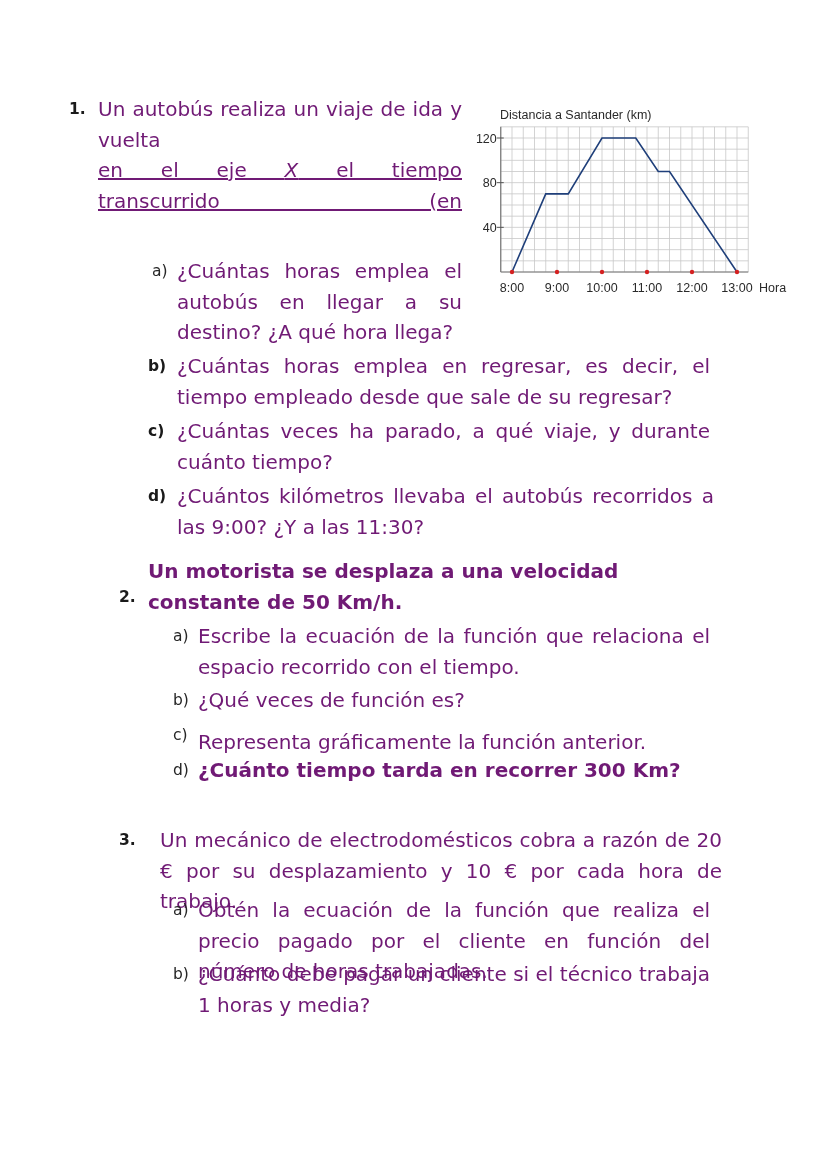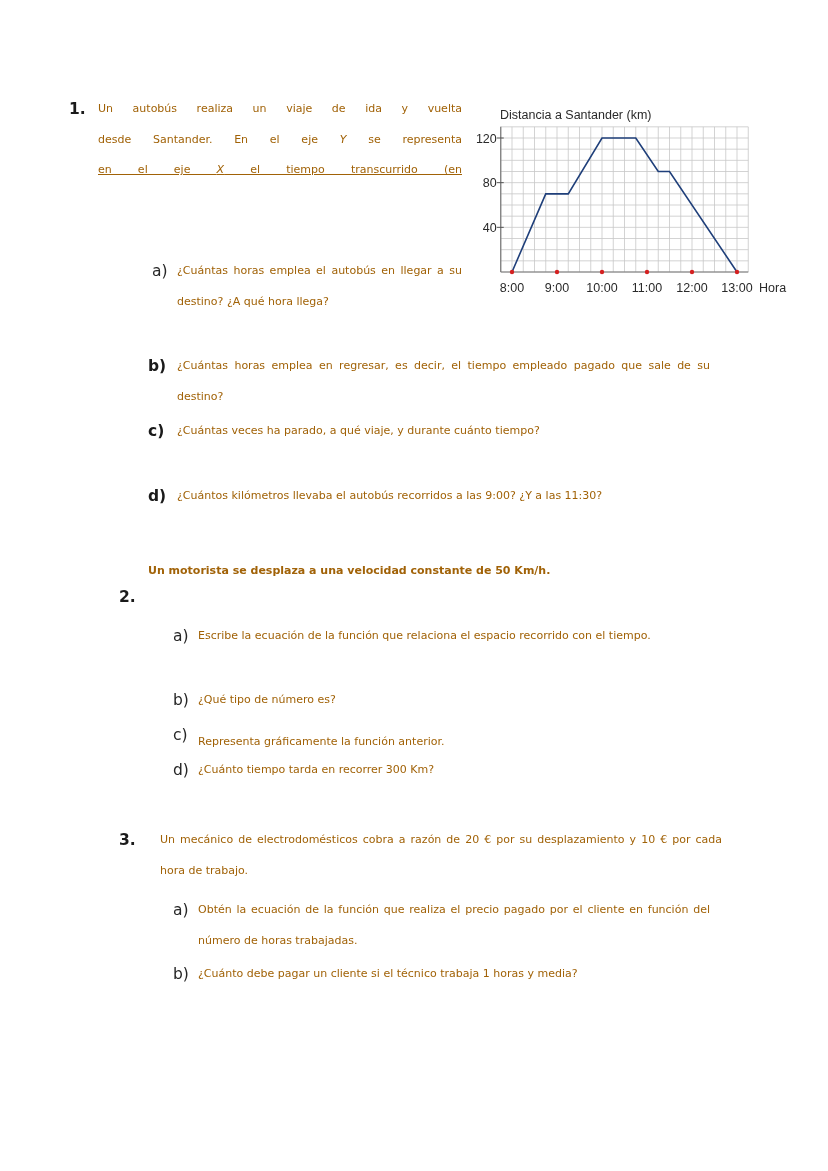--- a/index.html
+++ b/index.html
@@ -1,42 +1,41 @@
 <!DOCTYPE html>
 <html><head>
   <meta charset="utf-8">
   <style>
     html, body { margin: 0; padding: 0; background: #ffffff; }
     body { width: 828px; height: 1171px; position: relative; overflow: hidden;
            font-family: "DejaVu Sans", sans-serif; color: #222222; }
-    .txt { position: absolute; font-size: 11px; line-height: 30.5px; color: #a16207; }
+    .txt { position: absolute; font-size: 20px; line-height: 30.5px; color: #701a75; }
     .just { text-align: justify; text-align-last: left; }
     .num { position: absolute; font-weight: bold; font-size: 15.5px; line-height: 30.5px; color: #1a1a1a; }
     .lbl { position: absolute; font-size: 15.5px; line-height: 30.5px; color: #262626; }
     .lbl.b { font-weight: bold; color: #1a1a1a; }
     #q1-text { left: 98px; top: 94px; width: 364px; }
     #chart { position: absolute; left: 470px; top: 100px; width: 340px; height: 200px; }
     .chart-font { font-family: "Liberation Sans", sans-serif; }
   </style>
 </head>
 <body>
 
 <div class="num" style="left:69px; top:94px;">1.</div>
 
 <div id="q1-text" class="txt">
   <div class="just" style="text-align-last: justify;"><span>Un autobús realiza un viaje de ida y vuelta</span></div>
-  <div class="just" style="text-align-last: justify;"><span>desde Santander. En el eje </span><i>Y</i><span> se representa</span></div>
   <div class="just" style="text-align-last: justify; word-spacing: 7px; text-decoration: underline;"><span>en el eje </span><i>X</i><span> el tiempo transcurrido (en</span></div>
 </div>
 
 <div class="lbl" style="left:152px; top:256px;">a)</div>
 <div class="txt just" style="left:177px; top:256px; width:285px;">¿Cuántas horas emplea el autobús en llegar a su destino? ¿A qué hora llega?</div>
 
 <div class="lbl b" style="left:148px; top:351px;">b)</div>
-<div class="txt just" style="left:177px; top:351px; width:533px;">¿Cuántas horas emplea en regresar, es decir, el tiempo empleado pagado que sale de su destino?</div>
+<div class="txt just" style="left:177px; top:351px; width:533px;">¿Cuántas horas emplea en regresar, es decir, el tiempo empleado desde que sale de su regresar?</div>
 
 <div class="lbl b" style="left:148px; top:416px;">c)</div>
 <div class="txt just" style="left:177px; top:416px; width:533px;">¿Cuántas veces ha parado, a qué viaje, y durante cuánto tiempo?</div>
 
 <div class="lbl b" style="left:148px; top:481px;">d)</div>
 <div class="txt just" style="left:177px; top:481px; width:537px;">¿Cuántos kilómetros llevaba el autobús recorridos a las 9:00? ¿Y a las 11:30?</div>
 
 <svg id="chart" viewBox="470 100 340 200" xmlns="http://www.w3.org/2000/svg">
   <text class="chart-font" x="500" y="119" font-size="12.5" fill="#2a2a2a">Distancia a Santander (km)</text>
   <g id="grid">
@@ -110,27 +109,27 @@
     </g>
 </svg>
 
 <div class="num" style="left:119px; top:582px;">2.</div>
 <div class="txt" style="left:148px; top:556px; width:570px;font-weight:bold;">Un motorista se desplaza a una velocidad constante de 50 Km/h.</div>
 
 <div class="lbl" style="left:173px; top:621px;">a)</div>
 <div class="txt just" style="left:198px; top:621px; width:512px;">Escribe la ecuación de la función que relaciona el espacio recorrido con el tiempo.</div>
 
 <div class="lbl" style="left:173px; top:685px;">b)</div>
-<div class="txt" style="left:198px; top:685px; width:512px;">¿Qué tipo de número es?</div>
+<div class="txt" style="left:198px; top:685px; width:512px;">¿Qué veces de función es?</div>
 
 <div class="lbl" style="left:173px; top:720px;">c)</div>
 <div class="txt" style="left:198px; top:720px; width:512px;margin-top:7px;">Representa gráficamente la función anterior.</div>
 
 <div class="lbl" style="left:173px; top:755px;">d)</div>
-<div class="txt" style="left:198px; top:755px; width:512px;">¿Cuánto tiempo tarda en recorrer 300 Km?</div>
+<div class="txt" style="left:198px; top:755px; width:512px;font-weight:bold;">¿Cuánto tiempo tarda en recorrer 300 Km?</div>
 
 <div class="num" style="left:119px; top:825px;">3.</div>
 <div class="txt just" style="left:160px; top:825px; width:562px;">Un mecánico de electrodomésticos cobra a razón de 20 € por su desplazamiento y 10 € por cada hora de trabajo.</div>
 
 <div class="lbl" style="left:173px; top:895px;">a)</div>
 <div class="txt just" style="left:198px; top:895px; width:512px;">Obtén la ecuación de la función que realiza el precio pagado por el cliente en función del número de horas trabajadas.</div>
 
 <div class="lbl" style="left:173px; top:959px;">b)</div>
 <div class="txt just" style="left:198px; top:959px; width:512px;">¿Cuánto debe pagar un cliente si el técnico trabaja 1 horas y media?</div>
 

